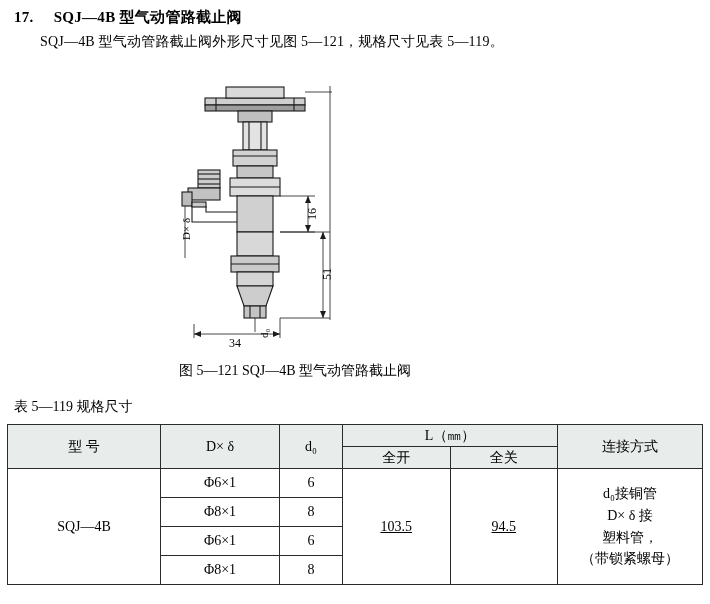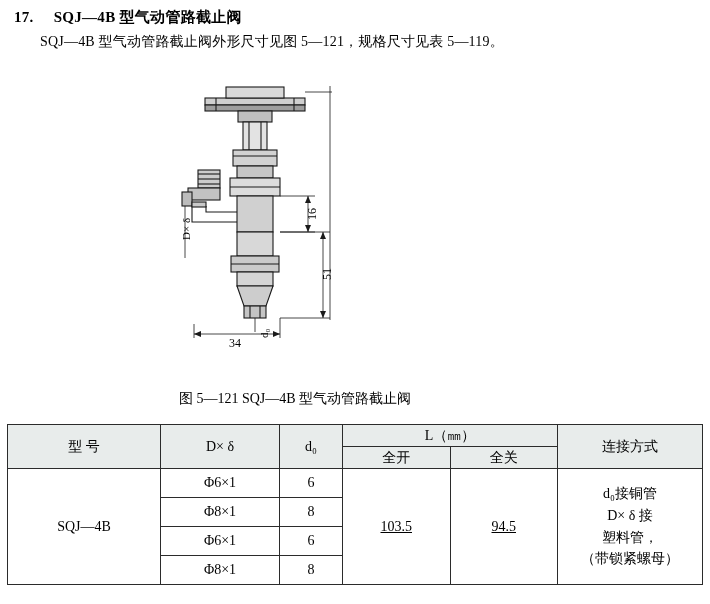--- a/index.html
+++ b/index.html
@@ -52,21 +52,20 @@
   .figure svg {
     display: block;
   }
   .fig-caption {
     position: absolute;
     left: 0;
     top: 362px;
     width: 590px;
     text-align: center;
     font-size: 14px;
-    margin-top: 28px;
   }
   
   .table-caption {
     position: absolute;
     left: 14px;
     top: 398px;
     font-size: 14px;
   }
   
   .tbl-wrap {
@@ -215,20 +214,21 @@
       <text x="136" y="158" font-family="Liberation Serif, serif" font-size="12" transform="rotate(-90 136 158)">16</text>
       <text x="151" y="218" font-family="Liberation Serif, serif" font-size="12" transform="rotate(-90 151 218)">51</text>
       <text x="49" y="285" font-family="Liberation Serif, serif" font-size="12">34</text>
       <text x="88" y="276" font-family="Liberation Serif, serif" font-size="11" transform="rotate(-90 88 276)">d₀</text>
       <text x="10" y="178" font-family="Liberation Serif, serif" font-size="11" transform="rotate(-90 10 178)">D× δ</text>
     </svg>
   </div>
 
   <div class="fig-caption">图 5—121   SQJ—4B 型气动管路截止阀</div>
 
+  <div class="table-caption">表 5—119 规格尺寸</div>
 
   <div class="tbl-wrap">
     <table class="spec">
       <thead>
         <tr>
           <td class="colw1 hdr-tall" rowspan="2">型   号</td>
           <td class="colw2 hdr-tall" rowspan="2">D× δ</td>
           <td class="colw3 hdr-tall" rowspan="2">d₀</td>
           <td colspan="2">L（㎜）</td>
           <td class="colw6 hdr-tall" rowspan="2">连接方式</td>

